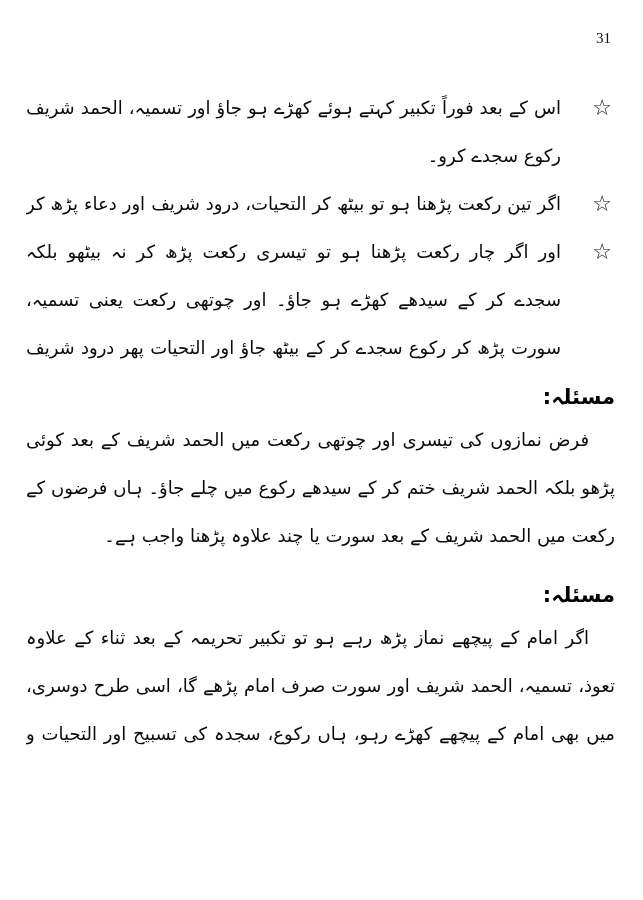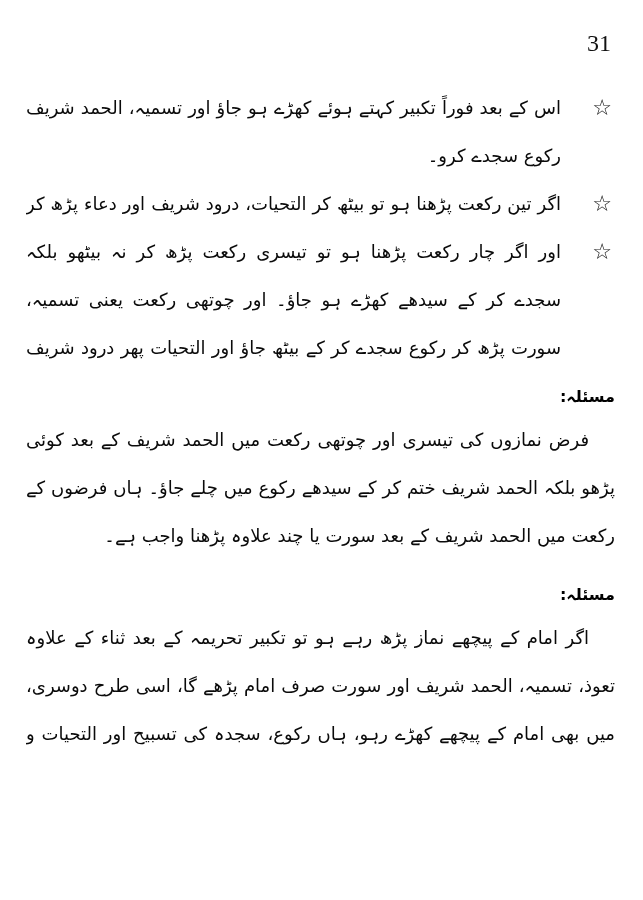--- a/index.html
+++ b/index.html
@@ -17,21 +17,21 @@
     font-family: "DejaVu Sans", sans-serif;
     overflow: hidden;
   }
   .page-number {
     position: absolute;
     top: 30px;
     left: 30px;           
     left: auto;
     right: 32px;
     font-family: "Liberation Serif", "DejaVu Serif", serif;
-    font-size: 24px;
+    font-size: 15px;
     color: #111;
     direction: ltr;
   }
   .content {
     position: absolute;
     top: 84px;
     right: 28px;
     left: 26px;
   }
   .line {
@@ -66,21 +66,21 @@
     line-height: 48px;
     color: #111;
     text-align: center;
   }
   .btext {
     flex: 1 1 auto;
     min-width: 0;
   }
   .masla {
     margin: 6px 0 0 0;
-    font-size: 16px;
+    font-size: 21px;
     font-weight: bold;
     line-height: 38px;
     height: 38px;
     text-align: right;
     color: #000;
     letter-spacing: 0.5px;
   }
   .masla.second {
     margin-top: 16px;
   }

